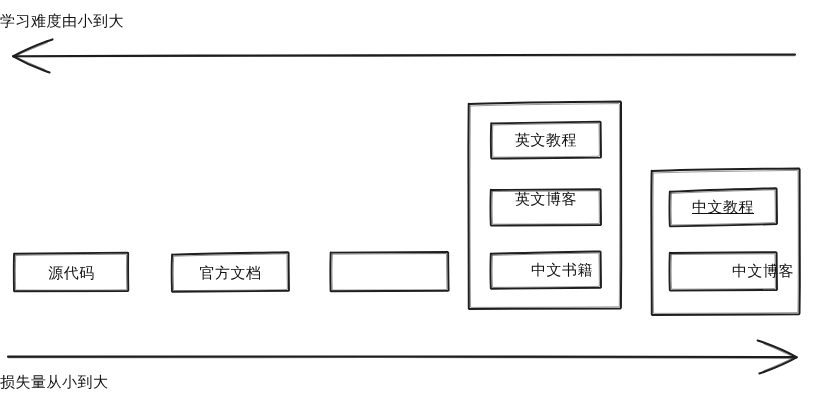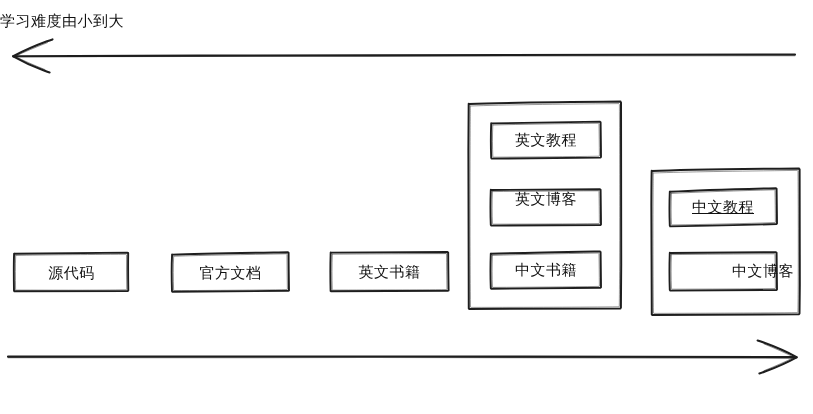--- a/index.html
+++ b/index.html
@@ -140,32 +140,32 @@
       <g>
         <path d="M670.0,253.0 C700,252.6 735,252.4 776.0,252.2 M776.6,252.8 C776.8,262 776.9,276 777.0,289.4 M776.5,290.0 C748,290.4 710,290.5 670.2,290.6 M669.8,290.0 C669.4,279 669.3,266 669.8,252.8" stroke-width="1.9"></path>
         <path d="M671.6,254.6 C702,254.2 737,254.0 774.4,253.8 M775.0,254.6 C775.2,264 775.3,277 775.4,288.0 M774.9,288.6 C746,289.0 708,289.1 671.8,289.2 M671.4,288.4 C671.0,278 670.9,266 671.4,254.4" stroke-width="0.9" opacity="0.55"></path>
       </g>
 
     </g>
   </svg>
 
   <div class="axis-label" id="label-top">学习难度由小到大</div>
 
+  <div class="axis-label" id="label-bottom">损失量从小到大</div>
 
   <div class="node-label" style="left:172px; top:253px; width:117px; height:39px;">官方文档</div>
 
   <div class="node-label" style="left:14px; top:253px; width:115px; height:39px;">源代码</div>
 
-  <div class="node-label" style="left:330px; top:252px; width:119px; height:39px;">英文书籍</div>
 
   <div class="node-label" style="left:491px; top:122px; width:110px; height:36px;">英文教程</div>
 
   <div class="node-label" style="left:491px; top:189px; width:110px; height:20px;">英文博客</div>
 
-  <div class="node-label" style="left:491px; top:252px; width:110px; height:36px;">中文书籍</div>
+  <div class="node-label" style="left:491px; top:252px; width:110px; height:36px;padding-left:16px;">中文书籍</div>
 
   <div class="node-label" style="left:669px; top:189px; width:108px; height:36px;text-decoration:underline;">中文教程</div>
 
   <div class="node-label" style="left:669px; top:252px; width:108px; height:38px;padding-left:40px;">中文博客</div>
 
   <div class="hit" style="left:468px; top:102px; width:154px; height:208px;"></div>
   <div class="hit" style="left:651px; top:168px; width:150px; height:148px;"></div>
 
 </div>
 

